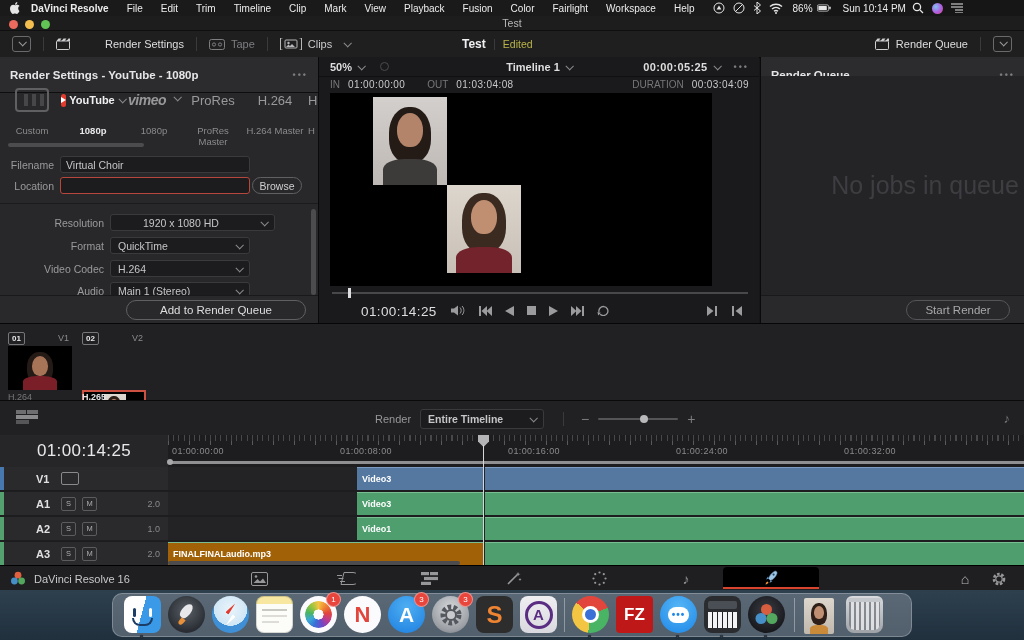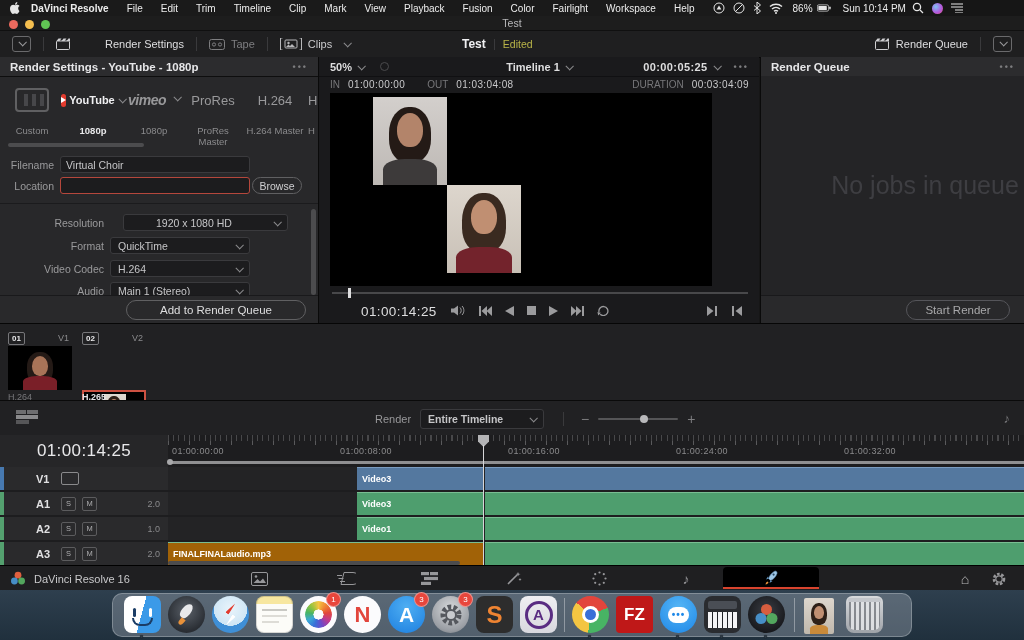--- a/index.html
+++ b/index.html
@@ -16,21 +16,21 @@
   .menubar .item{margin-right:18px;white-space:nowrap;}
   .mb-ico{width:14px;height:12px;display:inline-flex;align-items:center;justify-content:center;color:#e6e6e6;}
   
   .titlebar{left:0;top:16px;width:1024px;height:14px;background:#1d1d1d;border-bottom:1px solid #101010;}
   .tl{width:9px;height:9px;border-radius:50%;display:inline-block;margin-right:7px;}
   
   .toolbar{left:0;top:31px;width:1024px;height:26px;background:#1f1f20;border-bottom:1px solid #080808;display:flex;align-items:center;color:#c3c3c5;}
   .tbtn{display:flex;align-items:center;gap:6px;padding:0 12px;height:100%;font-size:11px;}
   .boxchk{width:17px;height:14px;border:1px solid #6a6a6c;border-radius:3px;display:flex;align-items:center;justify-content:center;color:#9a9a9c;}
   
-  .panel-hdr{height:19px;background:#2c2c2e;border-bottom:1px solid #0e0e0e;display:flex;align-items:center;padding:0 10px;font-size:11.5px;font-weight:bold;color:#e6e6e8;}
+  .panel-hdr{height:19px;background:#2c2c2e;border-bottom:1px solid #0e0e0e;display:flex;align-items:center;padding:8px 10px;font-size:11.5px;font-weight:bold;color:#e6e6e8;}
   .dd{background:#1c1c1e;border:1px solid #3a3a3d;border-radius:3px;color:#c6c6c8;font-size:10.5px;display:flex;align-items:center;justify-content:space-between;padding:0 7px;height:15px;}
   .fldlabel{color:#9a9a9c;font-size:10.5px;text-align:right;}
   .inp{background:#1c1c1e;border:1px solid #3a3a3d;border-radius:3px;color:#c6c6c8;font-size:10.5px;height:15px;padding:0 5px;font-family:"Liberation Sans",sans-serif;}
   
   .preset{position:absolute;top:30px;text-align:center;color:#9a9a9c;}
   .preset .sub{margin-top:12px;font-size:9.5px;color:#8b8b8d;}
   
   .tc{font-family:"Liberation Sans",sans-serif;letter-spacing:.4px;}
   .transport svg{display:block;}
   .tbtn-ico{color:#9b9b9d;display:flex;align-items:center;justify-content:center;}
@@ -239,21 +239,21 @@
 
     <div class="r fldlabel" style="left:0;top:102px;width:54px;">Filename</div>
     <input class="r inp" style="left: 60px; top: 99px; width: 178px;" value="Virtual Choir">
     <div class="r fldlabel" style="left:0;top:123px;width:54px;">Location</div>
     <input class="r inp" style="left: 60px; top: 120px; width: 178px; border-color: rgb(181, 71, 60);" value="">
     <button class="r pill" style="left:252px;top:120px;width:50px;height:17px;font-size:10.5px;font-family:inherit;">Browse</button>
 
     <div class="r" style="left:0;top:146px;width:318px;height:1px;background:#1b1b1d;"></div>
 
     <div class="r fldlabel" style="left:0;top:160px;width:104px;">Resolution</div>
-    <div class="r dd" style="left:123px;top:157px;width:124px;padding-left:32px;">
+    <div class="r dd" style="left:110px;top:157px;width:124px;padding-left:32px;">
       <span>1920 x 1080 HD</span>
         <span class="chev" style="color:#8a8a8c;"></span>
     </div>
     <div class="r fldlabel" style="left:0;top:183px;width:104px;">Format</div>
     <div class="r dd" style="left:110px;top:180px;width:124px;">
       <span>QuickTime</span>
         <span class="chev" style="color:#8a8a8c;"></span>
     </div>
     <div class="r fldlabel" style="left:0;top:206px;width:104px;">Video Codec</div>
     <div class="r dd" style="left:110px;top:203px;width:124px;">

